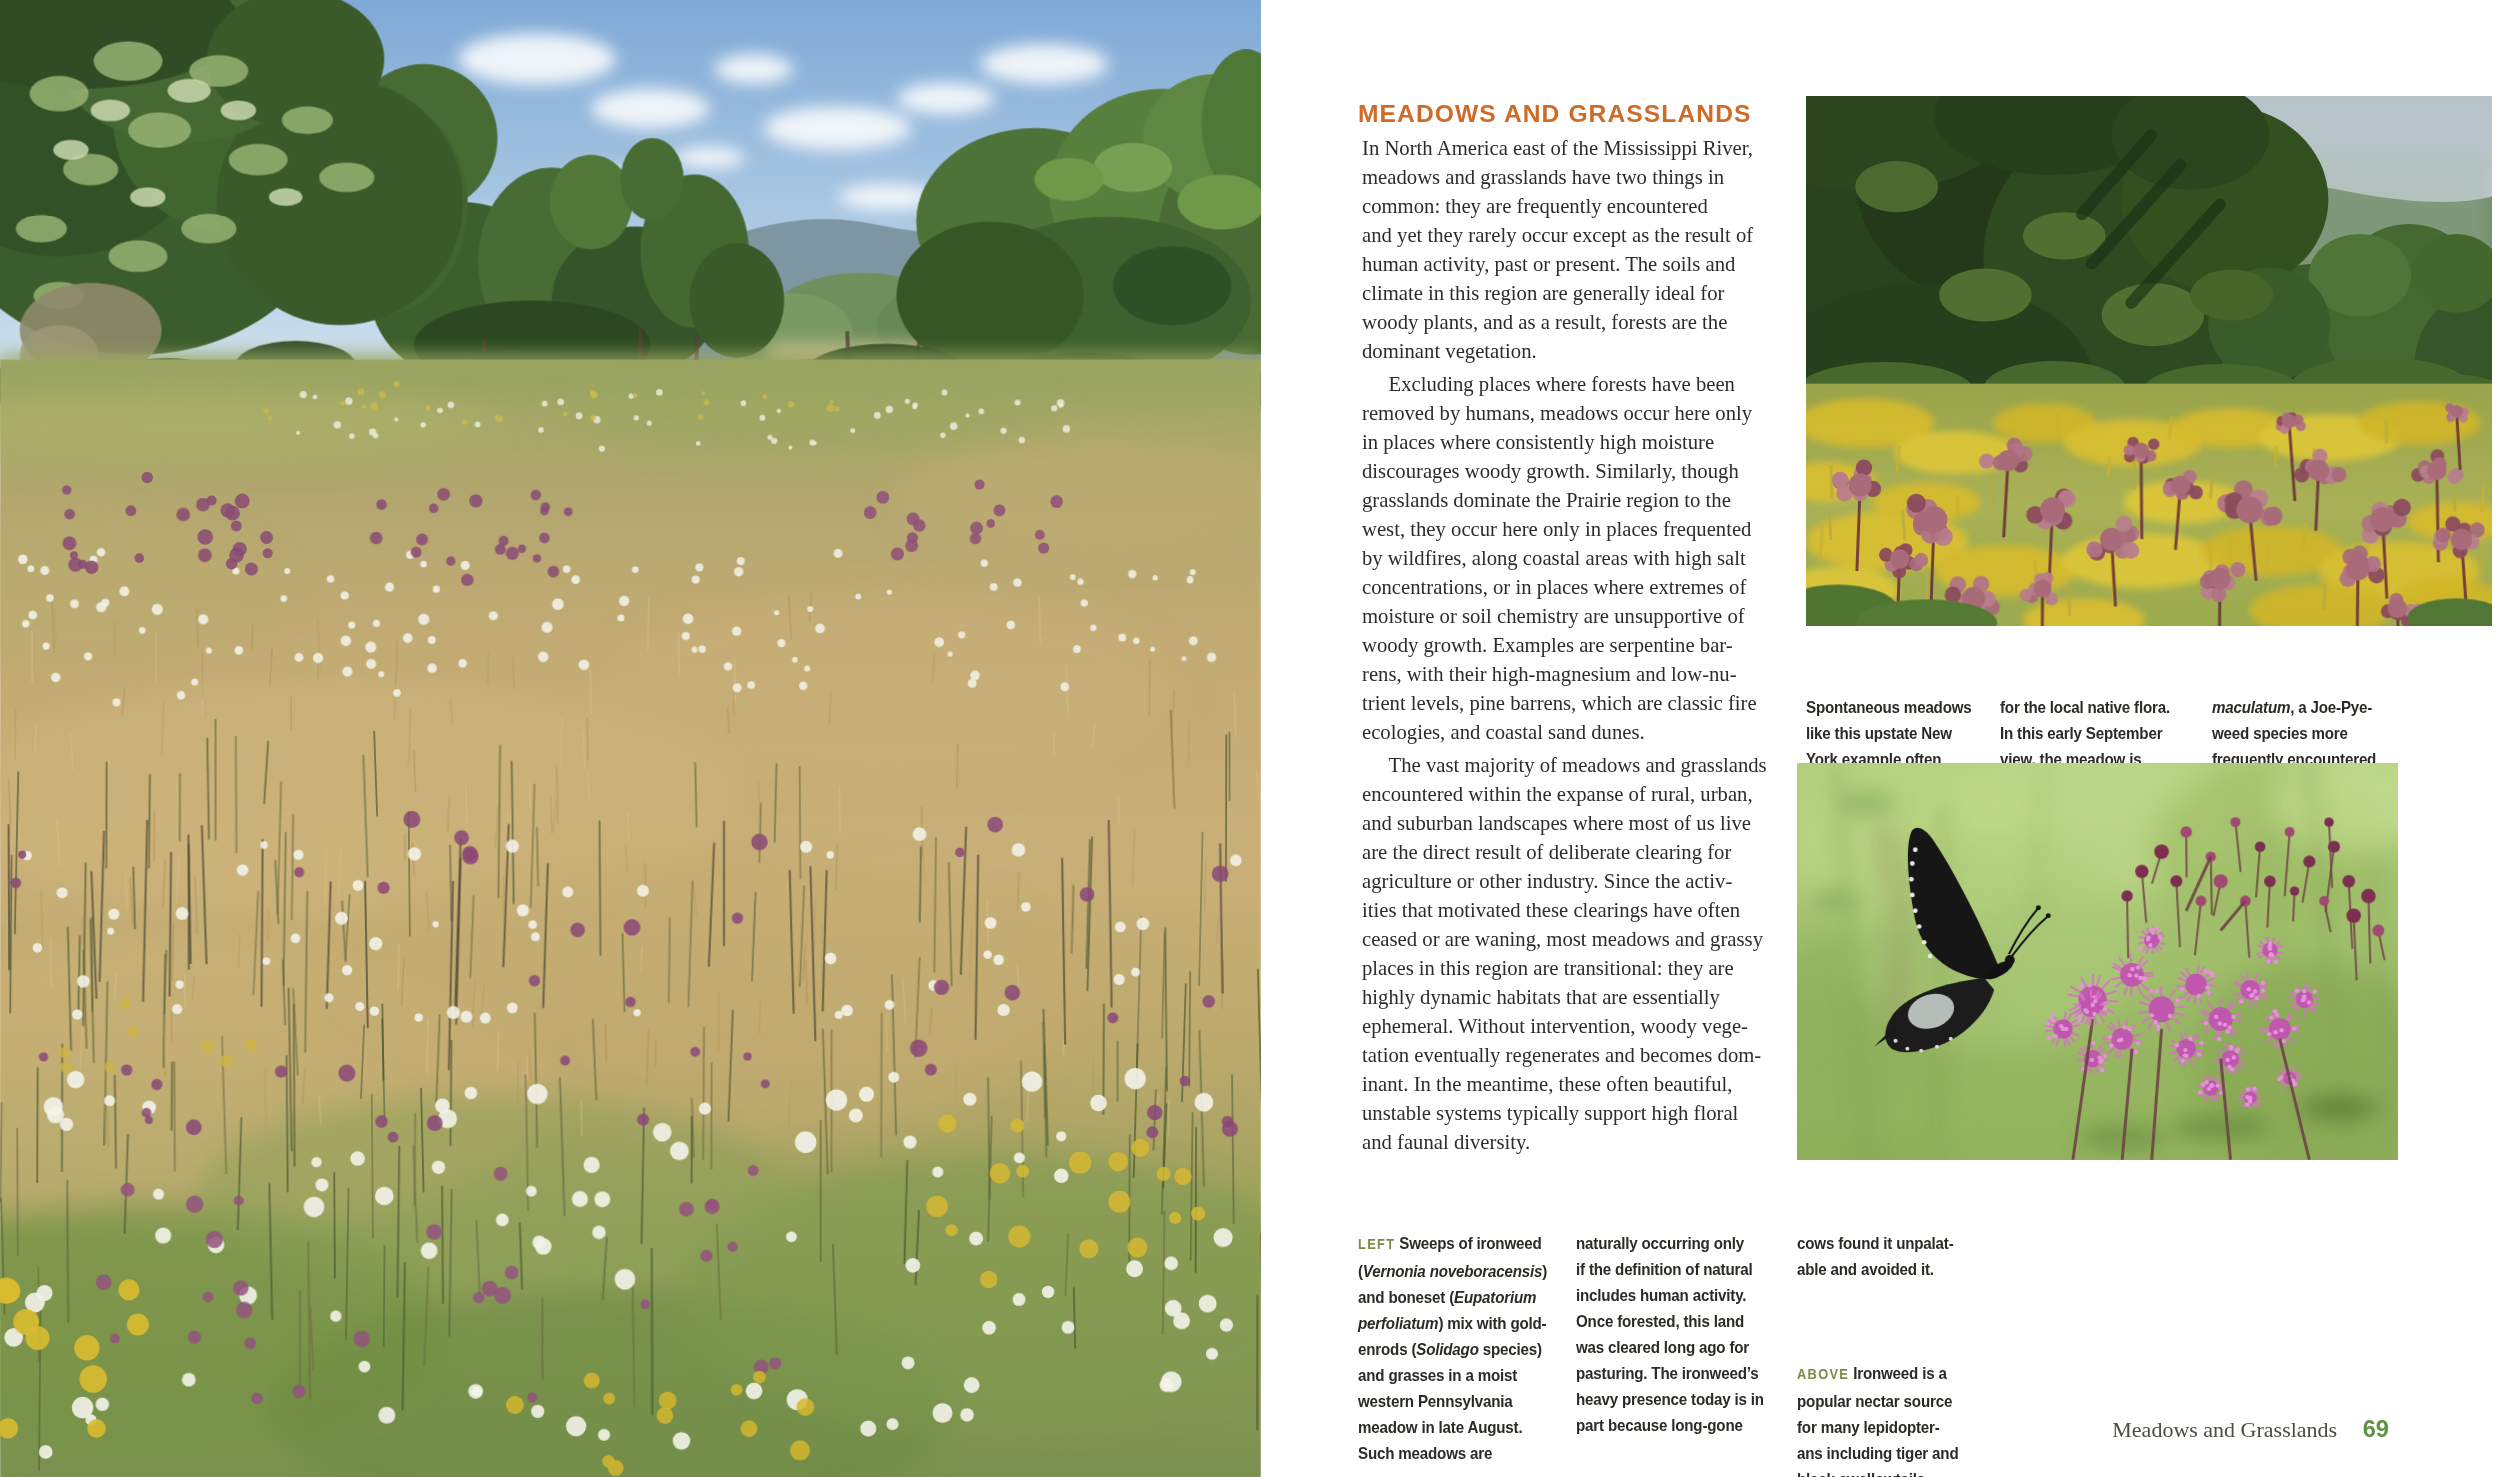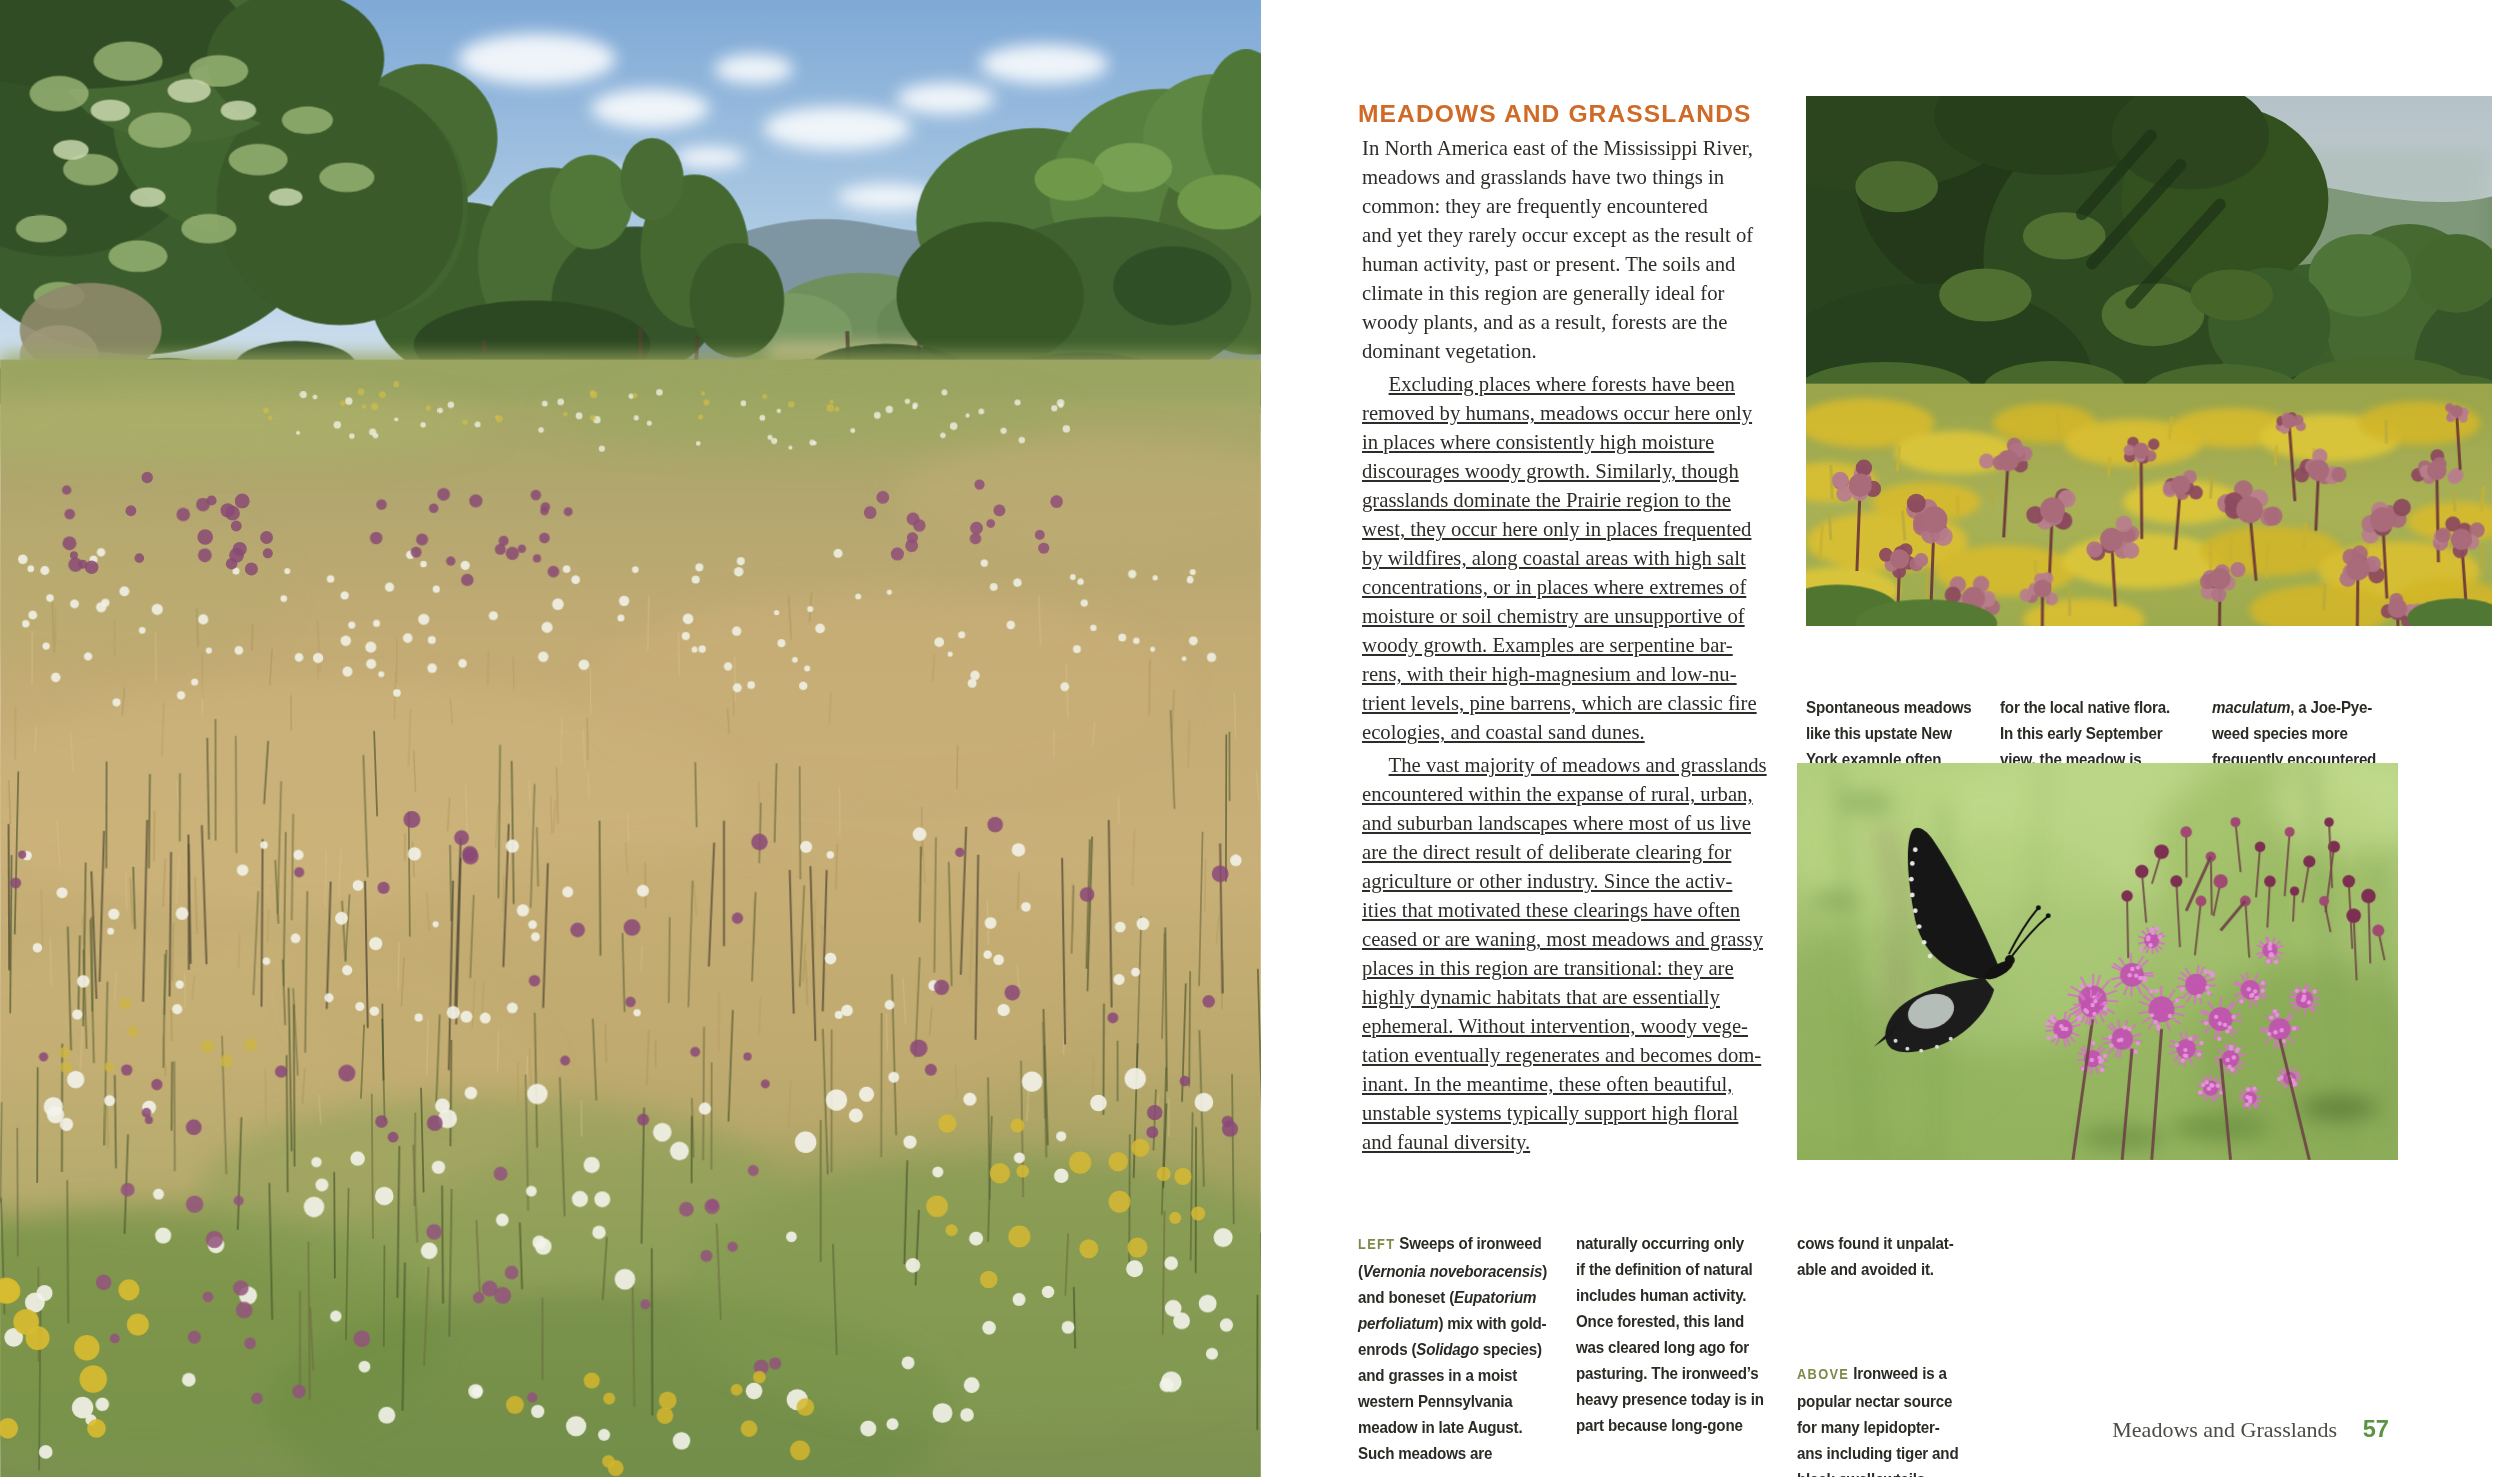--- a/index.html
+++ b/index.html
@@ -11,21 +11,21 @@
   .page{position:absolute;left:1261px;top:0;width:1251px;height:1154px;background:#fff;}
   #fig-top{left:545px;top:96px;width:686px;height:530px;}
   #fig-bfly{left:536px;top:763px;width:601px;height:397px;}
 
   .heading{position:absolute;left:97px;top:99px;margin:0;
            font:700 24.6px/1.2 "Liberation Sans",sans-serif;letter-spacing:1.1px;
            color:var(--c-heading,#cf6a27);}
   .bodycol{position:absolute;left:97px;top:130px;width:473px;}
   .bodycol p{margin:4px;font:20.7px/29px "Liberation Serif",serif;
              color:var(--c-body,#2e2c28);white-space:pre;}
-  .bodycol p.indent{text-indent:26.6px;text-decoration:underline;}
+  .bodycol p.indent{text-indent:26.6px;}
 
   .cap{position:absolute;white-space:pre;
        font:700 16.3px/26px "Liberation Sans",sans-serif;letter-spacing:-0.2px;
        color:var(--c-caption,#2b2b26);transform:scaleX(.93);transform-origin:0 0;}
   .cap p{margin:0;white-space:pre;font:inherit;}
   .cap p.gap{margin-top:25.6px;}
   .cap i{font-style:italic;}
   .cap-label{color:var(--c-label,#7c8a48);font-size:13.8px;letter-spacing:1.4px;}
 
   .tcap1{left:545px;top:642px;} .tcap2{left:739px;top:642px;} .tcap3{left:951px;top:642px;}
@@ -2018,18 +2018,18 @@
 able and avoided it.</p>
       <p class="gap"><span class="cap-label">ABOVE</span><span><span> Ironweed is a
 popular nectar source
 for many lepidopter-
 ans including tiger and
 black swallowtails.</span></span></p>
     </div>
 
     <div class="footer">
       <span class="foot-title">Meadows and Grasslands</span>
-      <span class="foot-num">57</span>
+      <span class="foot-num">69</span>
     </div>
 
   </main>
 </div>
 
 
 </body></html>

